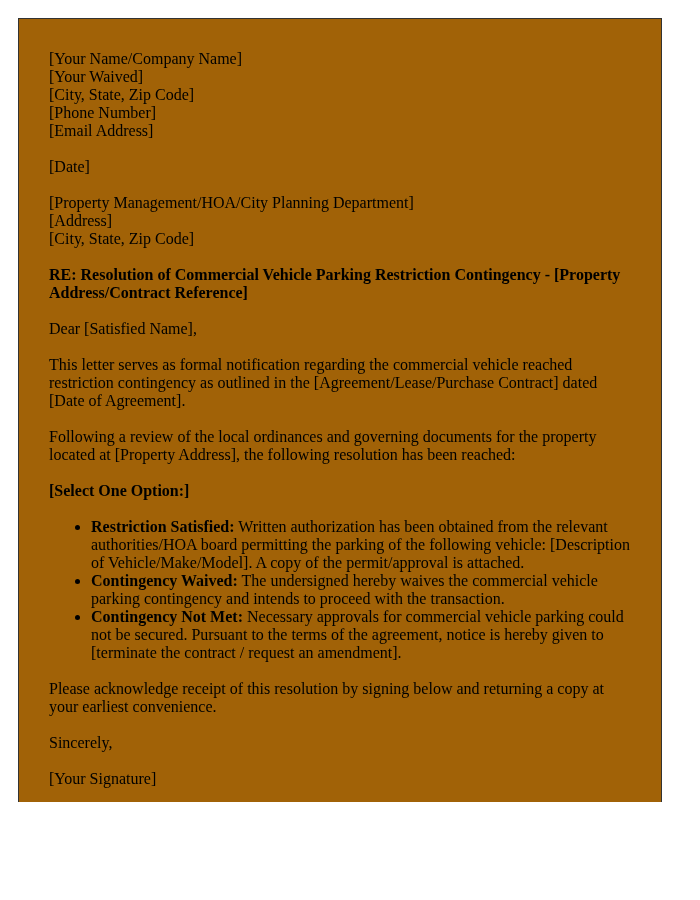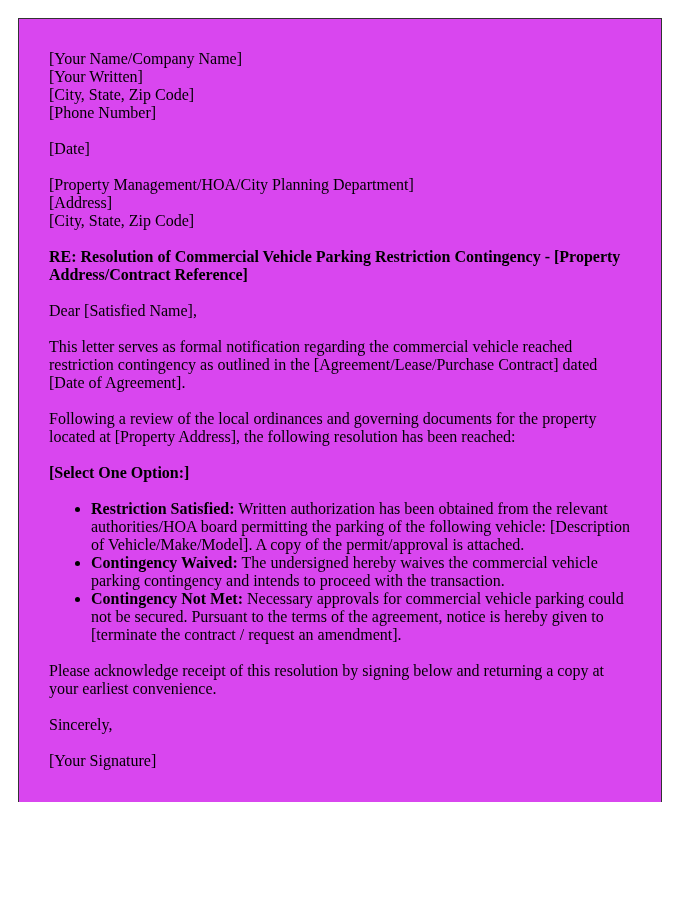--- a/index.html
+++ b/index.html
@@ -10,21 +10,21 @@
     height: 900px;
     overflow: hidden;
   }
   .page {
     position: absolute;
     left: 18px;
     top: 18px;
     width: 644px;
     height: 784px;
     box-sizing: border-box;
-    background: #d946ef;
+    background: #a16207;
     border: 1.5px solid #333333;
     border-bottom: none;
     padding: 31px 30px 0 30px;
     font-family: "Liberation Serif", "DejaVu Serif", serif;
     font-size: 16px;
     line-height: 18px;
     color: #000000;
   }
   .block { margin: 0 0 18px 0; }
   .line  { margin: 0; }
@@ -37,23 +37,24 @@
   }
   ul.options li { margin: 0; }
 </style>
 </head>
 <body>
 
 <div class="page">
 
   <div class="block">
     <div class="line">[Your Name/Company Name]</div>
-    <div class="line">[Your Written]</div>
+    <div class="line">[Your Waived]</div>
     <div class="line">[City, State, Zip Code]</div>
     <div class="line">[Phone Number]</div>
+    <div class="line">[Email Address]</div>
   </div>
 
   <p>[Date]</p>
 
   <div class="block">
     <div class="line">[Property Management/HOA/City Planning Department]</div>
     <div class="line">[Address]</div>
     <div class="line">[City, State, Zip Code]</div>
   </div>
 

